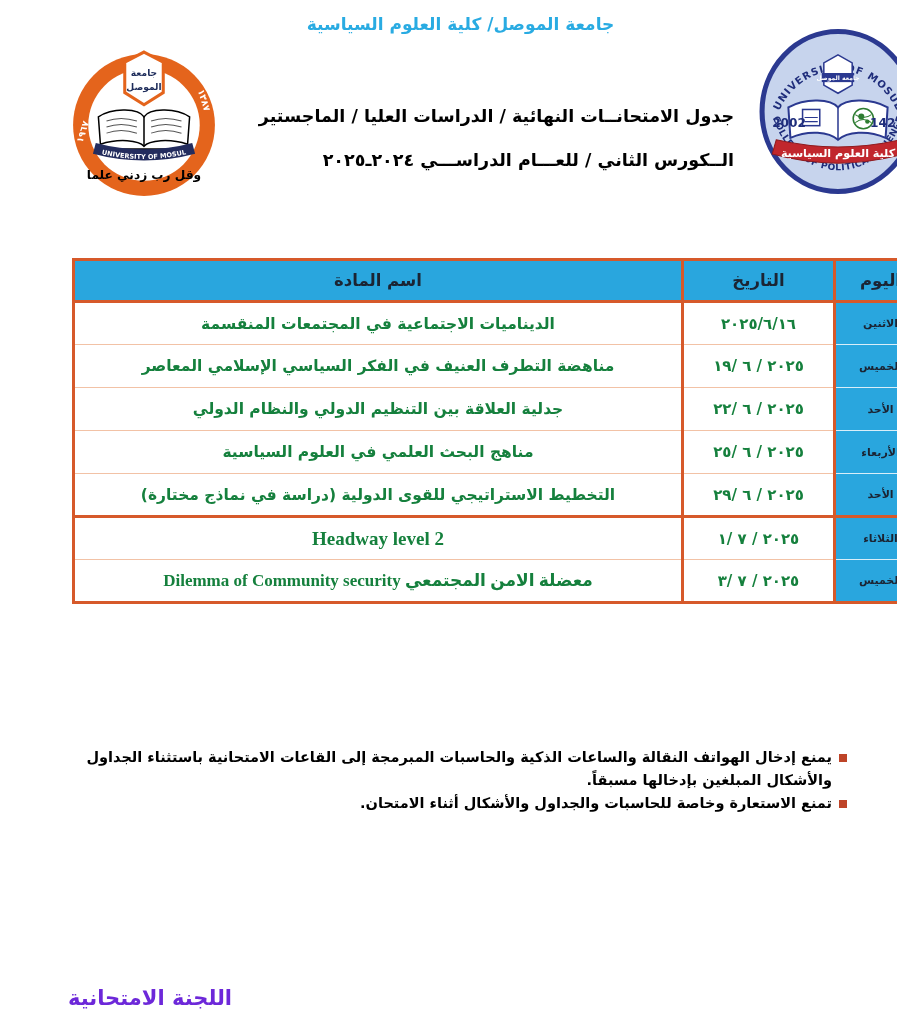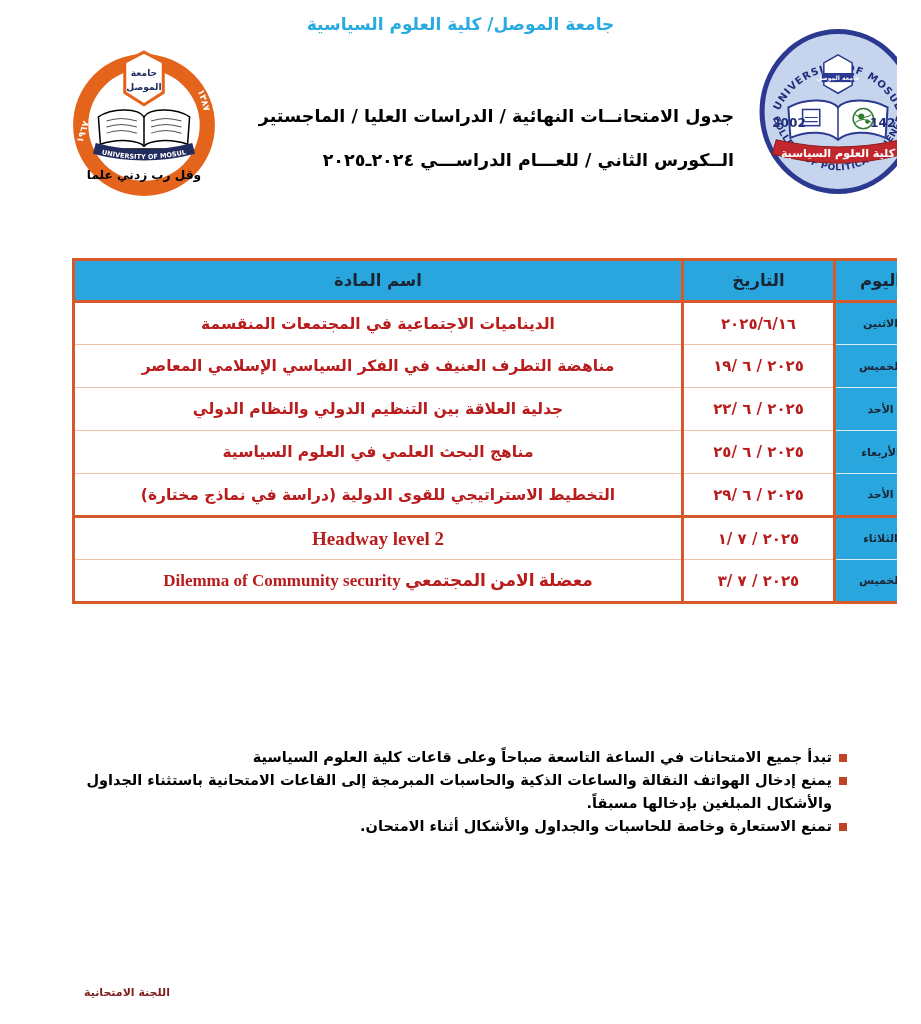--- a/index.html
+++ b/index.html
@@ -25,21 +25,21 @@
 
   .subtitle{position:absolute;left:230px;top:94px;width:480px;direction:rtl;text-align:right;
     font-weight:bold;font-size:17.5px;color:#000;line-height:44px;}
 
   table.schedule{position:absolute;left:48px;top:258px;width:856px;direction:rtl;
     border-collapse:collapse;table-layout:fixed;border:3px solid var(--orange);}
   .schedule col.c-day{width:92px}
   .schedule col.c-date{width:152px}
   .schedule th{background:var(--blue);color:var(--navy);font-weight:bold;font-size:16.5px;
     height:42px;border-bottom:3px solid var(--orange);}
-  .schedule td{height:43px;text-align:center;vertical-align:middle;font-weight:bold;color:#b91c1c;}
+  .schedule td{height:43px;text-align:center;vertical-align:middle;font-weight:bold;color:#15803d;}
   .schedule .day-cell{background:var(--blue);color:var(--navy);font-size:11px;border-left:3px solid var(--orange);}
   .schedule th.day-h{border-left:3px solid var(--orange);}
   .schedule .date-cell{direction:ltr;font-size:15px;letter-spacing:1px;border-left:3px solid var(--orange);}
   .schedule th.date-h{border-left:3px solid var(--orange);}
   .schedule .subject-cell{font-size:15.5px;padding:2px 8px;}
   .schedule tbody tr td{border-top:1px solid var(--thin);}
   .schedule tbody tr td.day-cell{border-top:1px solid var(--daysep);}
   .schedule tbody tr:first-child td{border-top:none;}
   .schedule tbody tr:nth-child(6) td{border-top:3px solid var(--orange);}
   .schedule tbody tr:nth-child(6) .subject-cell{
@@ -47,21 +47,21 @@
   .schedule tbody tr:nth-child(7) .subject-cell{
     font-family:"Liberation Serif","DejaVu Sans",serif;font-size:17px;}
 
   .notes-heading{position:absolute;top:710px;right:46px;direction:rtl;
     font-size:18px;font-weight:bold;text-decoration:underline;color:#000;}
   .notes{position:absolute;top:746px;left:54px;right:50px;direction:rtl;}
   .note{display:flex;align-items:flex-start;gap:7px;direction:rtl;}
   .note .bullet{flex:0 0 auto;width:8px;height:8px;background:var(--bullet);margin-top:8px;}
   .note .note-text{font-size:14.5px;font-weight:bold;line-height:23px;color:#000;text-align:right;}
 
-  .committee{position:absolute;top:986px;left:60px;font-size:11px;font-weight:bold;color:#7f1d1d;direction:rtl;}
+  .committee{position:absolute;top:986px;left:44px;font-size:21px;font-weight:bold;color:#6d28d9;direction:rtl;}
 
   svg text{font-family:"DejaVu Sans",sans-serif;}
 </style>
 </head>
 <body>
 
 <div class="canvas">
 
   <div class="doc-title">جامعة الموصل/ كلية العلوم السياسية</div>
 
@@ -171,24 +171,20 @@
         <td class="date-cell">٢٠٢٥ / ٧ /٣</td>
         <td class="subject-cell">معضلة الامن المجتمعي Dilemma of Community security</td>
       </tr>
     </tbody>
   </table>
 
 
   <div class="notes">
     <div class="note">
       <span class="bullet"></span>
-      <span class="note-text">تبدأ جميع الامتحانات في الساعة التاسعة صباحاً وعلى قاعات كلية العلوم السياسية</span>
-    </div>
-    <div class="note">
-      <span class="bullet"></span>
       <span class="note-text">يمنع إدخال الهواتف النقالة والساعات الذكية والحاسبات المبرمجة إلى القاعات الامتحانية باستثناء الجداول والأشكال المبلغين بإدخالها مسبقاً.</span>
     </div>
     <div class="note">
       <span class="bullet"></span>
       <span class="note-text">تمنع الاستعارة وخاصة للحاسبات والجداول والأشكال أثناء الامتحان.</span>
     </div>
   </div>
 
   <div class="committee">اللجنة الامتحانية</div>
 

